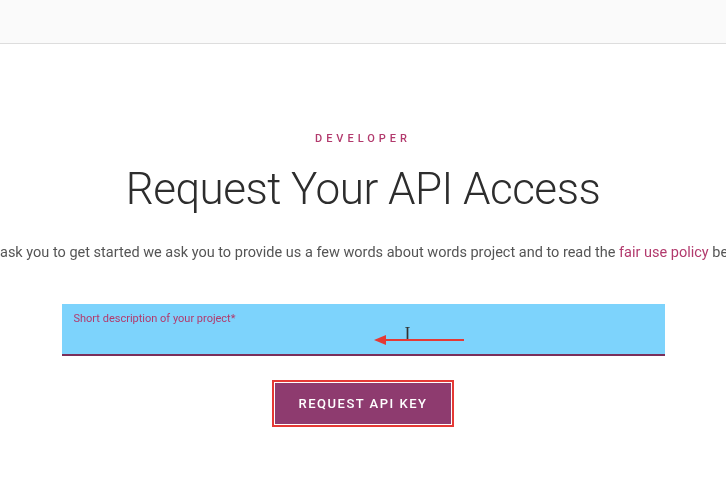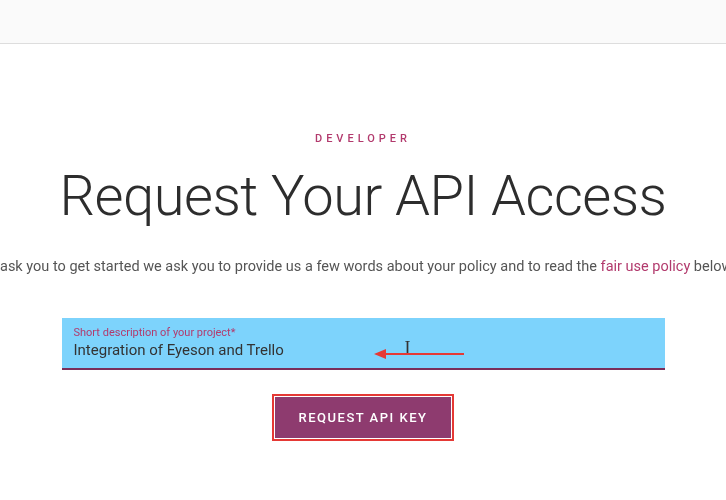--- a/index.html
+++ b/index.html
@@ -23,21 +23,21 @@
     }
     .eyebrow {
       color: #b23a6d;
       font-size: 11px;
       letter-spacing: 4px;
       font-weight: 500;
       margin-bottom: 18px;
       margin-top: 18px;
     }
     .heading {
-      font-size: 56px;
+      font-size: 44px;
       font-weight: 300;
       color: #2d2d2d;
       margin-bottom: 26px;
       letter-spacing: -0.5px;
     }
     .subtext {
       font-size: 14.5px;
       line-height: 1.6;
       color: #555;
       max-width: 760px;
@@ -119,26 +119,25 @@
 </head>
 <body>
 
 <div class="top-bar"></div>
 
 <div class="content">
   <div class="eyebrow">DEVELOPER</div>
   <h1 class="heading">Request Your API Access</h1>
 
   <div class="subtext">
-    <span>ask you to get started we ask you to provide us a few words about your policy and to read the </span><a href="#" class="policy-link">fair use policy</a><span> below</span>
+    <span>ask you to get started we ask you to provide us a few words about words project and to read the </span><a href="#" class="policy-link">fair use policy</a><span> below</span>
   </div>
 
   <div class="input-container">
     <label class="input-label">Short description of your project*</label>
-    <input type="text" class="input-field" value="Integration of Eyeson and Trello" style="">
     <span class="cursor-caret">I</span>
     <svg class="arrow" width="92" height="14">
       <line x1="90" y1="7" x2="8" y2="7" stroke="#e53935" stroke-width="2"></line>
       <polygon points="0,7 12,2 12,12" fill="#e53935"></polygon>
     </svg>
   </div>
 
   <div class="btn-wrap">
     <button class="btn">REQUEST API KEY</button>
   </div>

